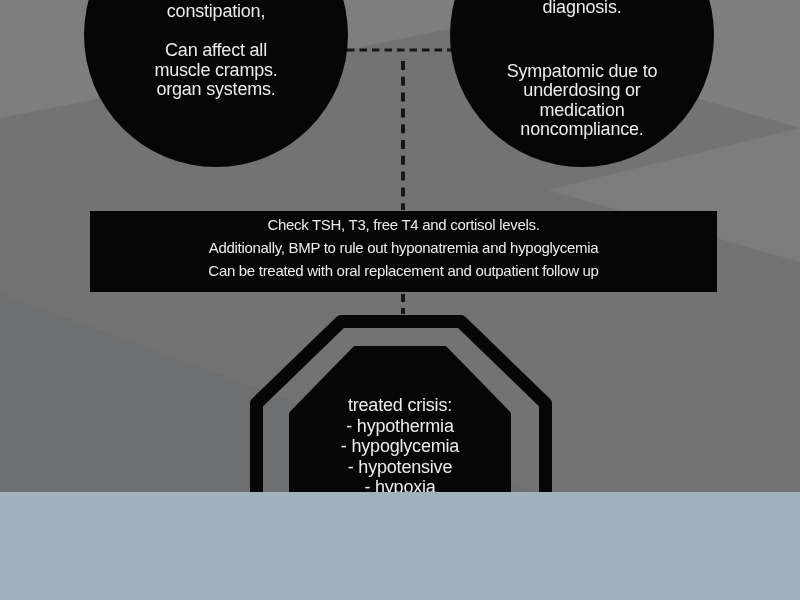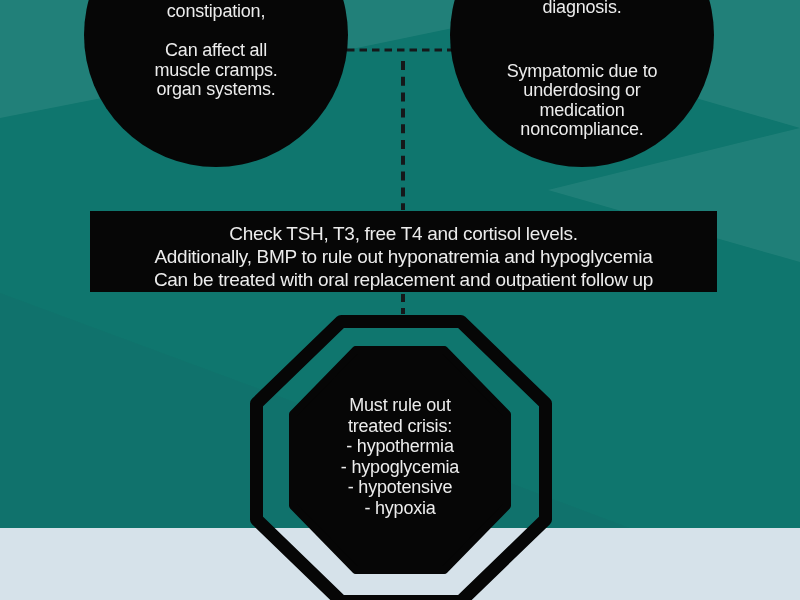--- a/index.html
+++ b/index.html
@@ -1,30 +1,30 @@
 <!DOCTYPE html>
 <html><head>
 <meta charset="utf-8">
 <style>
   html,body{margin:0;padding:0;background:#9fb2bd;}
   .stage{
-    position:relative;width:800px;height:600px;overflow:hidden;
-    background:#0f766e;
+    position:relative;width:800px;height:492px;overflow:hidden;
+    background:#737373;
     font-family:"Liberation Sans", sans-serif;
   }
   .layer{position:absolute;left:0;top:0;width:800px;height:600px;}
   .bottom-band{position:absolute;left:0;top:528px;width:800px;height:72px;background:#d6e2ea;}
   .txt{position:absolute;color:#ececec;text-align:center;letter-spacing:-0.2px;}
   .line{white-space:nowrap;}
   .circle-txt{width:264px;font-size:18px;line-height:19.5px;}
   .left-circle-txt{left:84px;top:2px;}
   .right-circle-txt{left:450px;top:-2px;}
   .gap-one-line{margin-top:19.5px;}
   .gap-para{margin-top:44px;}
-  .box-txt{left:90px;top:222px;width:627px;font-size:19px;line-height:23.2px;letter-spacing:-0.3px;}
+  .box-txt{left:90px;top:213px;width:627px;font-size:15px;line-height:23.2px;letter-spacing:-0.3px;}
   .oct-txt{left:268px;top:395px;width:264px;font-size:18px;line-height:20.6px;}
 </style>
 </head>
 <body>
 
 <div class="stage">
 
   <svg class="layer" viewBox="0 0 800 600" preserveAspectRatio="none" aria-hidden="true">
     <polygon points="0,0 800,0 800,128 453,28 347,50 0,118" fill="rgba(255,255,255,0.08)"></polygon>
     <polygon points="800,128 800,262 548,190" fill="rgba(255,255,255,0.07)"></polygon>
@@ -63,21 +63,20 @@
     <div class="line">noncompliance.</div>
   </div>
 
   <div class="txt box-txt">
     <div class="line">Check TSH, T3, free T4 and cortisol levels.</div>
     <div class="line">Additionally, BMP to rule out hyponatremia and hypoglycemia</div>
     <div class="line">Can be treated with oral replacement and outpatient follow up</div>
   </div>
 
   <div class="txt oct-txt">
-    <div class="line">Must rule out</div>
     <div class="line">treated crisis:</div>
     <div class="line">- hypothermia</div>
     <div class="line">- hypoglycemia</div>
     <div class="line">- hypotensive</div>
     <div class="line">- hypoxia</div>
   </div>
 
 </div>
 
 </body></html>

